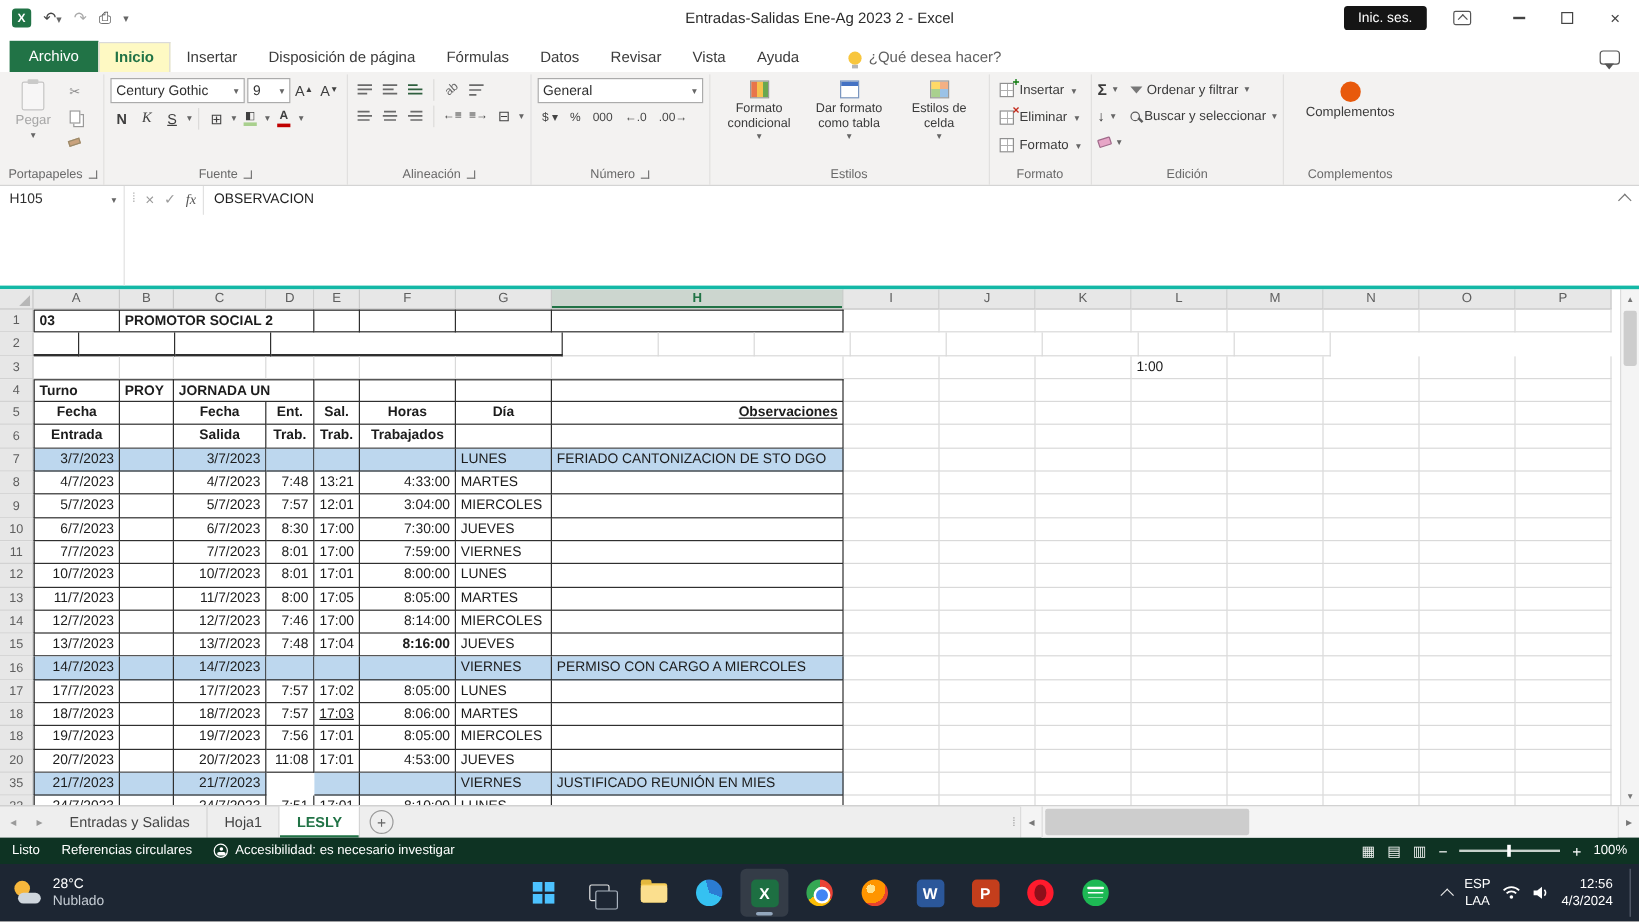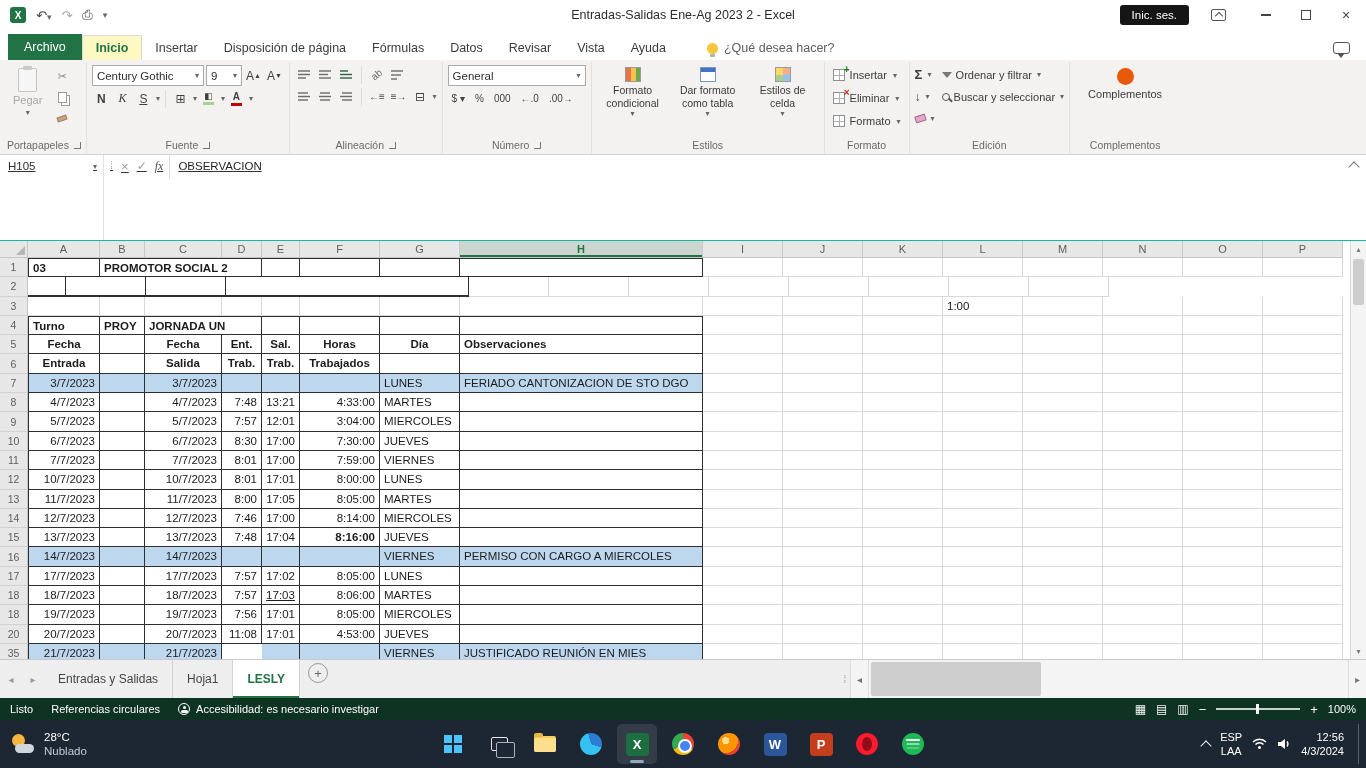--- a/index.html
+++ b/index.html
@@ -79,21 +79,21 @@
   .badge.r{color:#C42B1C;}
   .editrow{display:flex;align-items:center;gap:4px;font-size:11px;color:#3b3b3b;height:19px;}
   .ic-eraser{width:11px;height:7px;background:#E7A6C7;border:1px solid #a06a8a;border-radius:1px;transform:rotate(-18deg);}
   .ic-funnel{width:0;height:0;border-left:5px solid transparent;border-right:5px solid transparent;border-top:6px solid #777;position:relative;}
   .mag{width:8px;height:8px;border:1.6px solid #5a5a5a;border-radius:50%;position:relative;display:inline-block;}
   .mag::after{content:'';position:absolute;width:5px;height:1.6px;background:#5a5a5a;right:-4px;bottom:-1px;transform:rotate(45deg);}
   .ic-addin{width:17px;height:17px;border-radius:50%;background:#E8590C;margin-bottom:3px;}
   .alsvg{display:block;}
 
   
-  .fbar{flex:0 0 86px;background:#fff;border-bottom:1px solid #14b8a6;display:flex;position:relative;text-decoration:underline;}
+  .fbar{flex:0 0 86px;background:#fff;border-bottom:3px solid #14b8a6;display:flex;position:relative;}
   .namebox{width:104px;border-right:1px solid #e1e1e1;display:flex;align-items:flex-start;justify-content:space-between;padding:5px 6px 0 8px;font-size:11.5px;color:#2f2f2f;}
   .nb-dd{font-size:8px;color:#666;margin-top:2px;}
   .fb-btns{display:flex;align-items:flex-start;padding-top:4px;gap:8px;padding-left:6px;padding-right:6px;border-right:1px solid #e1e1e1;height:24px;}
   .fb-dots{color:#b0b0b0;font-size:11px;}
   .fb-x{color:#9b9b9b;font-size:13px;}
   .fb-ok{color:#9b9b9b;font-size:12px;}
   .fb-fx{color:#555;font-size:12px;font-style:italic;font-family:"Liberation Serif","DejaVu Serif",serif;}
   .fb-content{flex:1;font-size:11.5px;color:#1f1f1f;padding:5px 4px 0 8px;}
   .fb-collapse{position:absolute;right:8px;top:8px;width:8px;height:8px;border-right:1.5px solid #777;border-bottom:1.5px solid #777;transform:rotate(-135deg);}
 
@@ -118,21 +118,21 @@
   .cell.thk{border-bottom-width:2px;}
   .cell.hl{background:var(--row-highlight,#BDD7EE);}
   .vscroll{width:16px;flex:0 0 16px;background:#f4f4f4;border-left:1px solid #dcdcdc;display:flex;flex-direction:column;align-items:center;}
   .vs-arrow{height:16px;display:flex;align-items:center;justify-content:center;font-size:8px;color:#777;width:100%;}
   .vs-track{flex:1;width:100%;position:relative;}
   .vs-thumb{position:absolute;top:2px;left:2px;right:2px;height:46px;background:#cdcdcd;border-radius:2px;}
 
   
   .sheetrow{flex:0 0 26px;background:#eeeeee;border-top:1px solid #c9c9c9;display:flex;align-items:stretch;font-size:12px;}
   .snav{width:22px;display:flex;align-items:center;justify-content:center;color:#9a9a9a;font-size:10px;}
-  .stab{display:flex;align-items:center;padding:12px 14px;color:#444;border-right:1px solid #d4d4d4;}
+  .stab{display:flex;align-items:center;padding:0 14px;color:#444;border-right:1px solid #d4d4d4;}
   .stab.active{background:#fff;color:var(--excel-green,#217346);font-weight:700;box-shadow:inset 0 -2px 0 var(--excel-green,#217346);}
   .addsheet{width:20px;height:20px;margin:3px 8px;border:1px solid #9a9a9a;border-radius:50%;display:flex;align-items:center;justify-content:center;color:#666;font-size:13px;}
   .sheet-spacer{flex:1;}
   .hsplit{width:10px;display:flex;align-items:center;justify-content:center;color:#9a9a9a;font-size:10px;}
   .hs-arrow{width:18px;display:flex;align-items:center;justify-content:center;color:#777;font-size:10px;background:#f4f4f4;border-left:1px solid #dcdcdc;}
   .hs-track{width:480px;background:#f4f4f4;position:relative;border-left:1px solid #dcdcdc;}
   .hs-thumb{position:absolute;left:2px;top:2px;bottom:2px;width:170px;background:#cdcdcd;border-radius:2px;}
 
   
   .statusbar{flex:0 0 22px;background:var(--status-bg,#0E3323);color:#fff;display:flex;align-items:center;font-size:11px;padding:0 10px;gap:18px;}
@@ -620,21 +620,21 @@
           </div>
           <div class="grid-row">
             <div class="row-head">5</div>
             <div class="cell tb tb-l" style="width: 72px; font-weight: 700; text-align: center;">Fecha</div>
             <div class="cell tb" style="width: 45px;"></div>
             <div class="cell tb" style="width: 77px; font-weight: 700; text-align: center;">Fecha</div>
             <div class="cell tb" style="width: 40px; font-weight: 700; text-align: center;">Ent.</div>
             <div class="cell tb" style="width: 38px; font-weight: 700; text-align: center;">Sal.</div>
             <div class="cell tb" style="width: 80px; font-weight: 700; text-align: center;">Horas</div>
             <div class="cell tb" style="width: 80px; font-weight: 700; text-align: center;">Día</div>
-            <div class="cell tb" style="width: 243px; font-weight: 700; text-align: left;">Observaciones</div>
+            <div class="cell tb" style="width: 243px; font-weight: 700; text-align: right; text-decoration: underline;">Observaciones</div>
             <div class="cell" style="width: 80px;"></div>
             <div class="cell" style="width: 80px;"></div>
             <div class="cell" style="width: 80px;"></div>
             <div class="cell" style="width: 80px;"></div>
             <div class="cell" style="width: 80px;"></div>
             <div class="cell" style="width: 80px;"></div>
             <div class="cell" style="width: 80px;"></div>
             <div class="cell" style="width: 80px;"></div>
           </div>
           <div class="grid-row">

